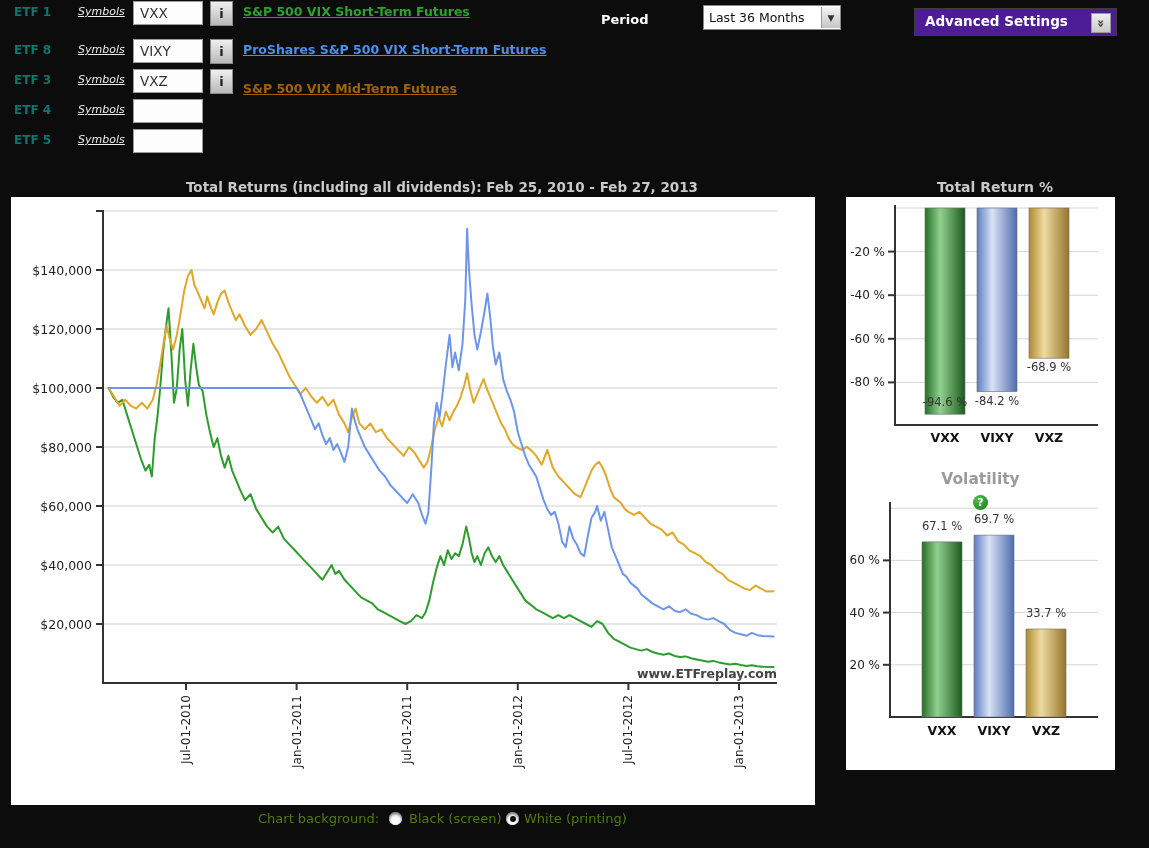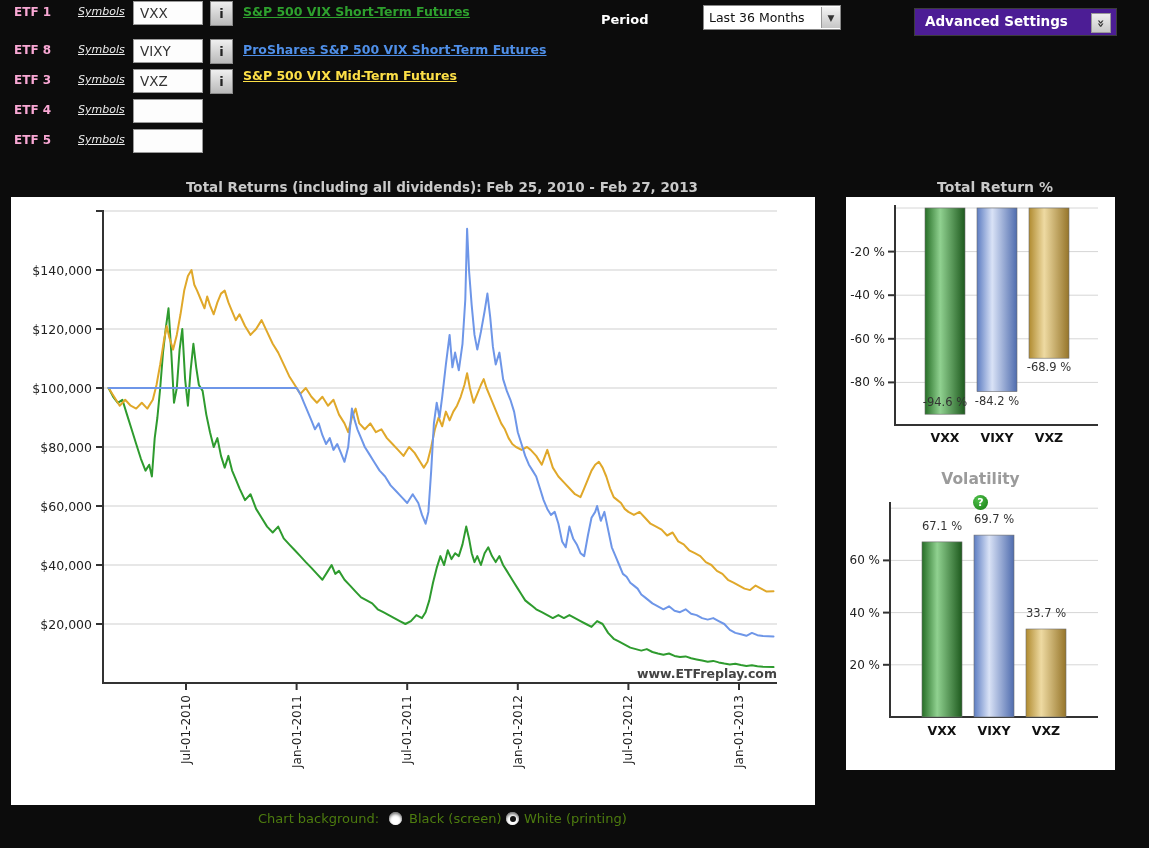--- a/index.html
+++ b/index.html
@@ -1,20 +1,20 @@
 <!DOCTYPE html>
 <html><head>
 <meta charset="utf-8">
 <style>
   html,body{margin:0;padding:0;background:#0c0c0c;}
   body{font-family:"DejaVu Sans","Liberation Sans",sans-serif;}
   #page{position:relative;width:1149px;height:848px;background:#0c0c0c;overflow:hidden;}
   .abs{position:absolute;}
   
-  .etf-label{color:#f9a8d4;font-weight:bold;font-size:12px;}
+  .etf-label{color:#0f766e;font-weight:bold;font-size:12px;}
   .symlink{color:#ededed;font-style:italic;text-decoration:underline;font-size:11px;cursor:pointer;}
   .tickbox{position:absolute;width:62px;height:22px;background:#fdfdfd;border:1px solid #9a9a9a;font-size:13.5px;color:#333;padding:0 0 0 6px;font-family:"DejaVu Sans","Liberation Sans",sans-serif;}
   .ibtn{position:absolute;width:21px;height:23px;background:linear-gradient(#efefef,#b9b9b9);border:1px solid #8a8a8a;color:#222;font-weight:bold;font-size:13px;display:flex;align-items:center;justify-content:center;cursor:pointer;}
   .etfname{font-weight:bold;font-size:12.5px;text-decoration:underline;cursor:pointer;white-space:nowrap;}
   .lbl{color:#fff;font-weight:bold;font-size:13px;}
   .select{position:absolute;left:703px;top:5px;width:136px;height:23px;background:#fff;border:1px solid #888;display:flex;align-items:center;cursor:pointer;}
   .select .sval{flex:1;font-size:12.5px;color:#111;padding-left:5px;white-space:nowrap;}
   .select .sarrow{width:18px;height:21px;background:linear-gradient(#f4f4f4,#c6c6c6);border-left:1px solid #999;display:flex;align-items:center;justify-content:center;font-size:9px;color:#333;}
   .cmpbtn{position:absolute;left:700px;top:46px;width:160px;height:28px;background:#ececec;border:2px solid #fafafa;outline:1px dotted #555;outline-offset:-5px;font-weight:bold;font-size:14px;color:#222;display:flex;align-items:center;justify-content:center;cursor:pointer;font-family:"DejaVu Sans","Liberation Sans",sans-serif;}
   .advbar{position:absolute;left:914px;top:8px;width:201px;height:26px;background:#4c1d95;border:1px solid #3c3c3c;cursor:pointer;}
@@ -56,21 +56,21 @@
     <span class="symlink abs" style="left:78px;top:5px;">Symbols</span>
     <input class="tickbox" style="left: 133px; top: 1px;" value="VIXY">
     <span class="ibtn" style="left:210px;top:1px;">i</span>
     <span class="etfname abs" style="left:243px;top:4px;color:#4F8FE8;">ProShares S&amp;P 500 VIX Short-Term Futures</span>
   </div>
   <div class="abs" style="left:0;top:68px;width:700px;height:26px;">
     <span class="etf-label abs" style="left:14px;top:5px;">ETF 3</span>
     <span class="symlink abs" style="left:78px;top:5px;">Symbols</span>
     <input class="tickbox" style="left: 133px; top: 1px;" value="VXZ">
     <span class="ibtn" style="left:210px;top:1px;">i</span>
-    <span class="etfname abs" style="left:243px;top:0;color:#fde047;">S&amp;P 500 VIX Mid-Term Futures</span>
+    <span class="etfname abs" style="left:243px;top:13px;color:#a16207;">S&amp;P 500 VIX Mid-Term Futures</span>
   </div>
   <div class="abs" style="left:0;top:98px;width:700px;height:26px;">
     <span class="etf-label abs" style="left:14px;top:5px;">ETF 4</span>
     <span class="symlink abs" style="left:78px;top:5px;">Symbols</span>
     <input class="tickbox" style="left: 133px; top: 1px;" value="">
   </div>
   <div class="abs" style="left:0;top:128px;width:700px;height:26px;">
     <span class="etf-label abs" style="left:14px;top:5px;">ETF 5</span>
     <span class="symlink abs" style="left:78px;top:5px;">Symbols</span>
     <input class="tickbox" style="left: 133px; top: 1px;" value="">

